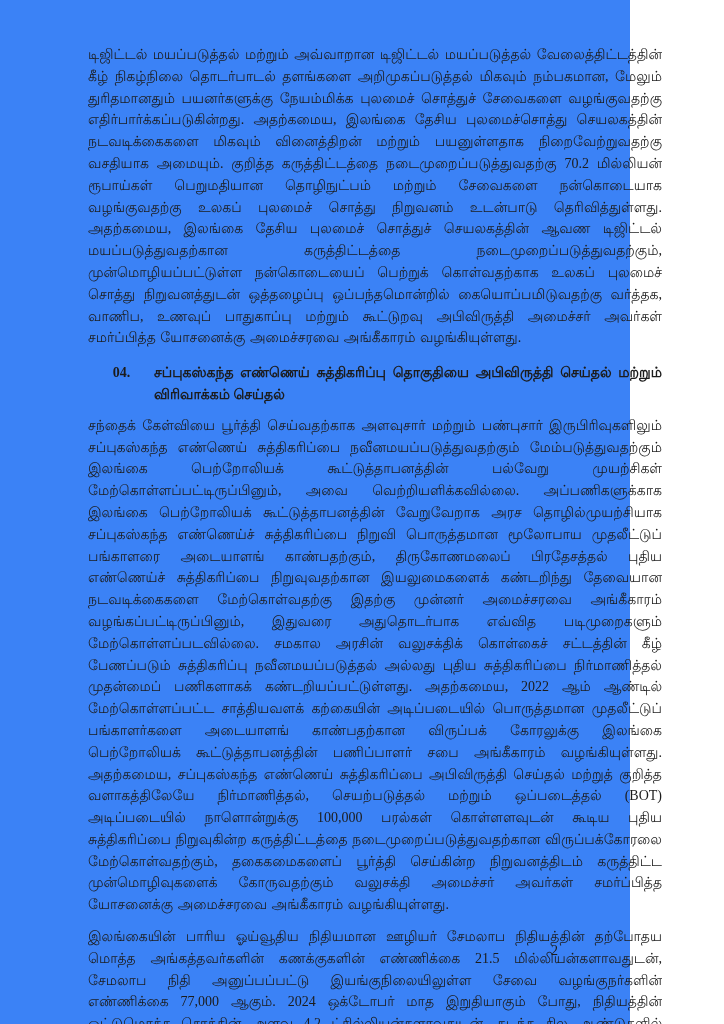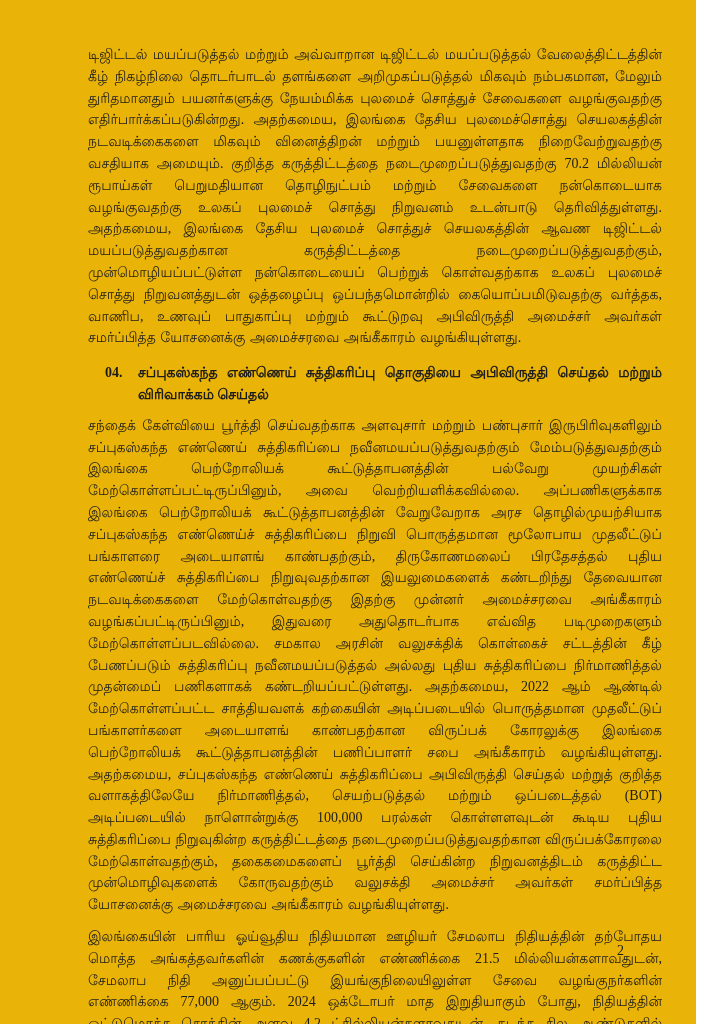--- a/index.html
+++ b/index.html
@@ -6,23 +6,23 @@
   html, body { background: #ffffff; }
   body {
     width: 724px;
     height: 1024px;
     font-family: "Liberation Serif", "DejaVu Serif", serif;
     color: #1c1c1c;
     overflow: hidden;
   }
   .page {
     position: relative;
-    width: 696px;
+    width: 630px;
     height: 1024px;
-    background: #eab308;
+    background: #3b82f6;
   }
   .content {
     position: absolute;
     left: 88px;
     top: 44px;
     width: 574px;
   }
   p.body-text {
     font-size: 14px;
     line-height: 21.8px;
@@ -36,24 +36,26 @@
   }
   .heading {
     display: flex;
     font-weight: bold;
     font-size: 14px;
     line-height: 21.8px;
     margin: 13px 0 9px 17px;
   }
   .heading .num {
     flex: 0 0 33px;
+    text-align: center;
   }
   .heading .title {
     flex: 1 1 auto;
     text-align: justify;
+    margin-left: 16px;
   }
   .page-number {
     position: absolute;
     top: 941px;
     right: 72px;
     font-size: 14px;
     line-height: 20px;
     color: #1c1c1c;
   }
 </style>

